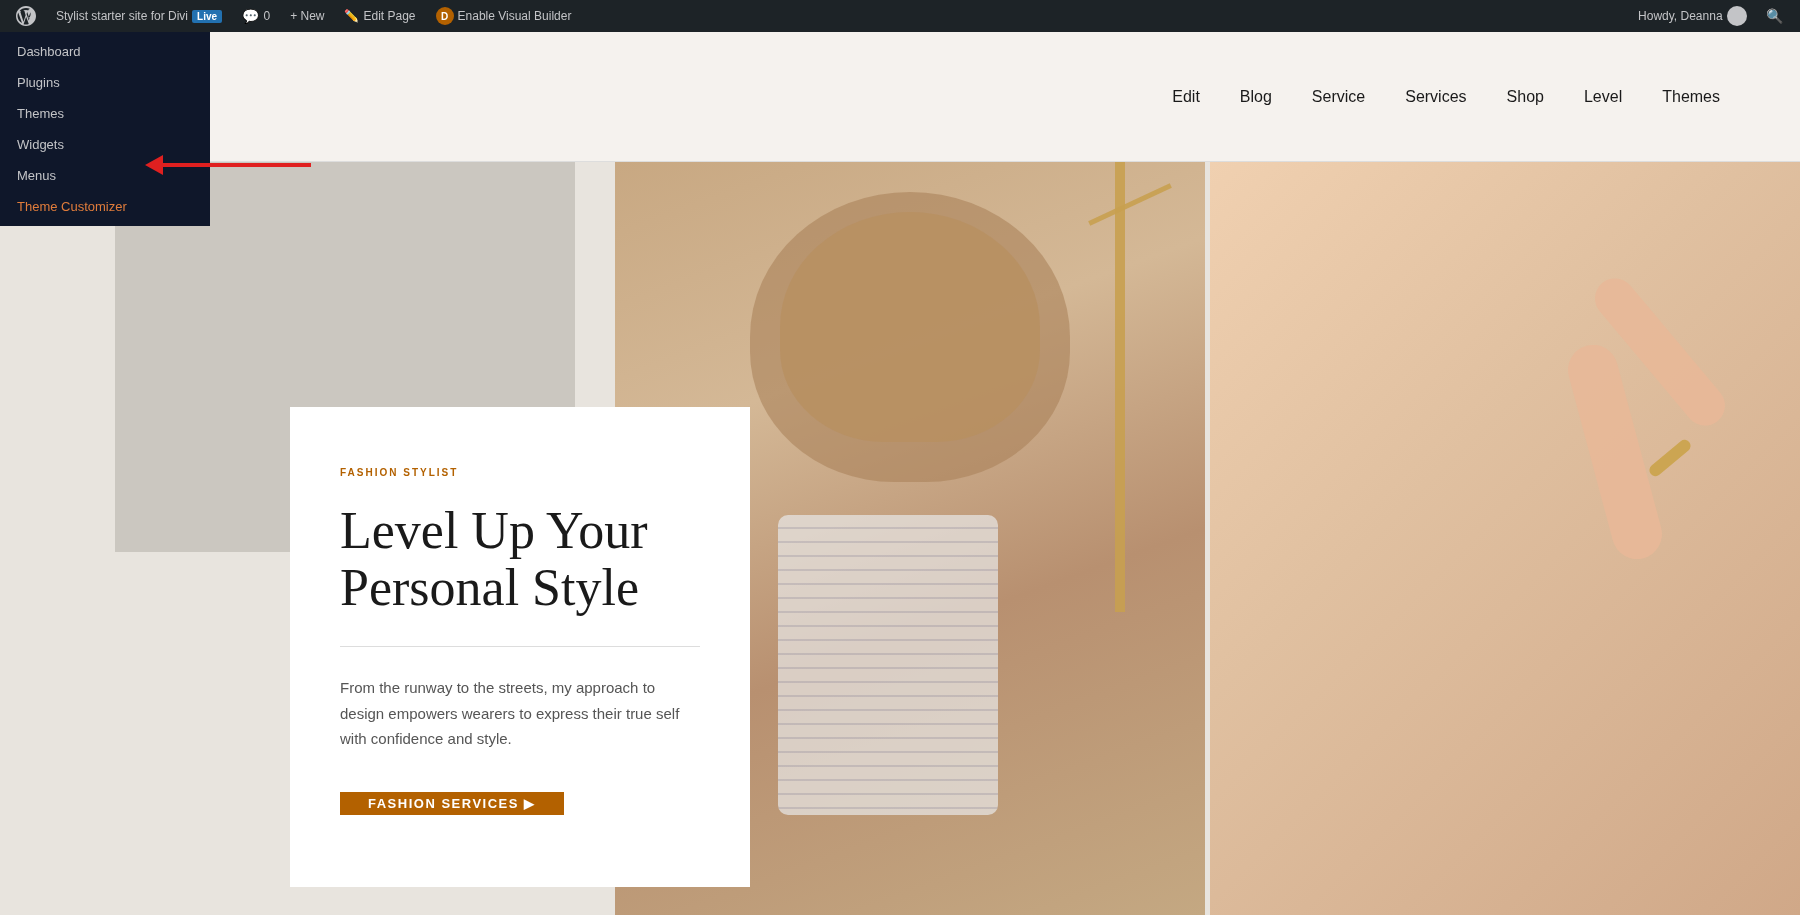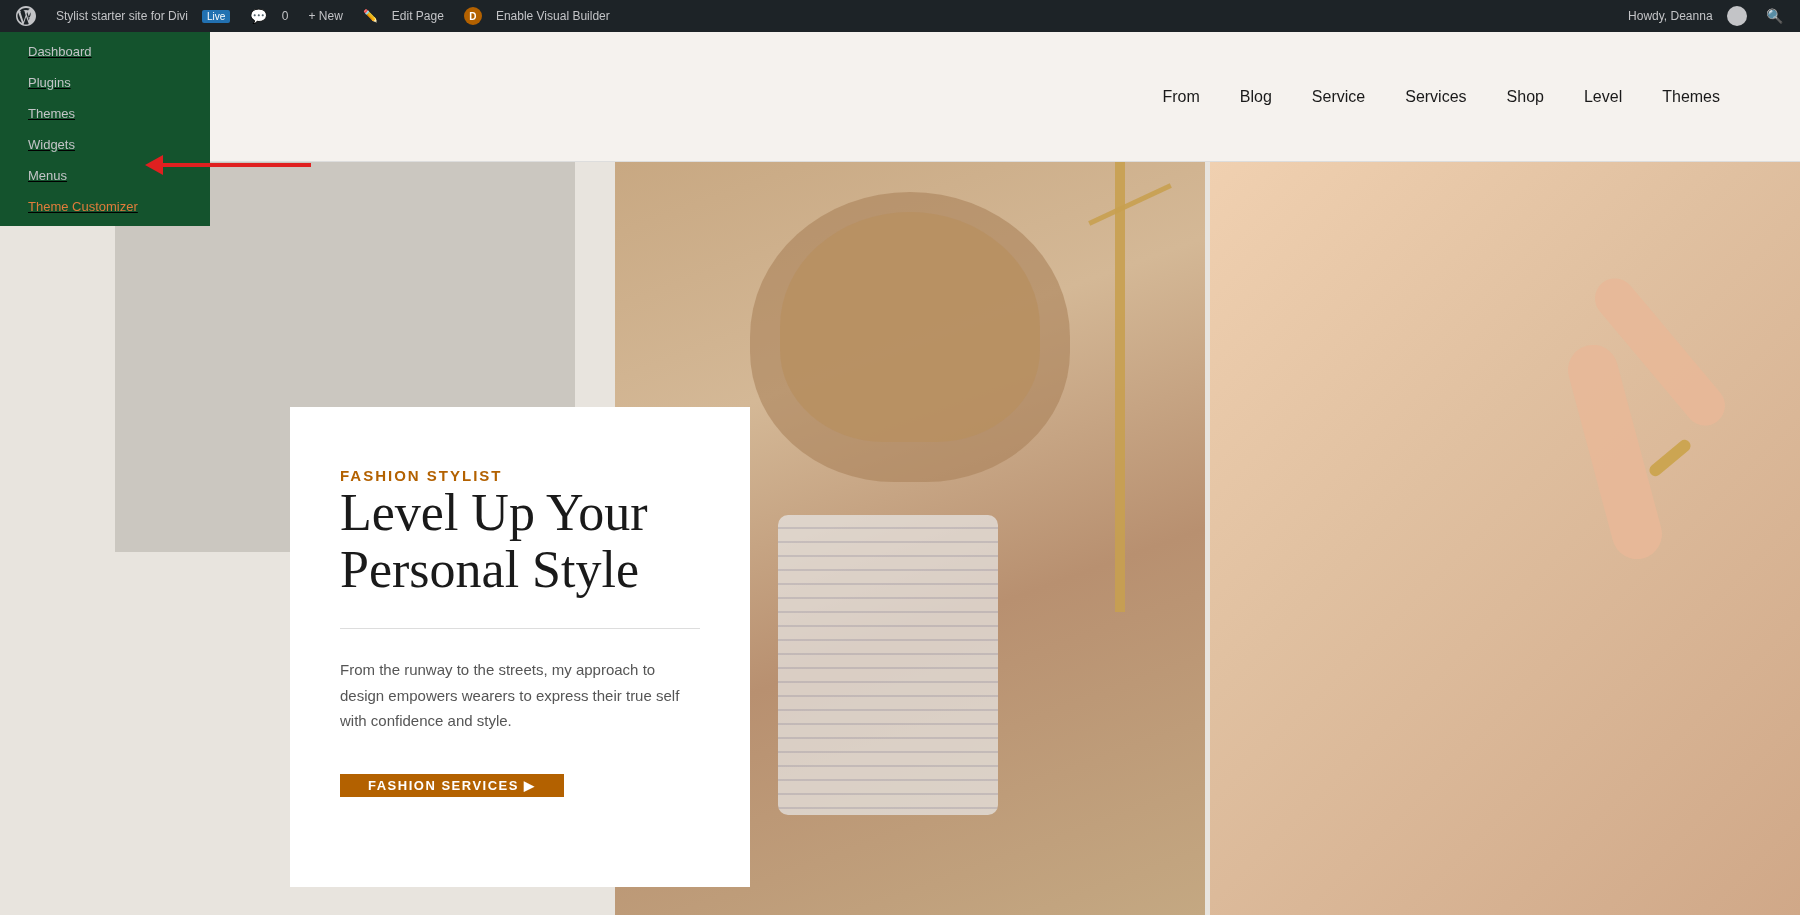--- a/index.html
+++ b/index.html
@@ -21,34 +21,34 @@
     }
     .admin-bar-item {
       display: flex;
       align-items: center;
       color: #c3c4c7;
       font-size: 12px;
       padding: 0 8px;
       height: 32px;
       cursor: pointer;
       white-space: nowrap;
-      gap: 14px;
+      gap: 4px;
     }
     .admin-bar-item .wp-logo {
       width: 20px; height: 20px;
       fill: #c3c4c7;
     }
     .admin-bar-item.site-name { color: #c3c4c7; }
     .live-badge {
       background: #2271b1;
       color: #fff;
       font-size: 10px;
       padding: 1px 5px;
       border-radius: 2px;
-      font-weight: 400;
+      font-weight: 700;
     }
     .admin-right { margin-left: auto; display: flex; align-items: center; gap: 4px; }
     .admin-avatar {
       width: 20px; height: 20px; border-radius: 50%;
       background: #c3c4c7;
       display: inline-block;
     }
     .divi-icon {
       width: 18px; height: 18px;
       background: #b36100;
@@ -56,24 +56,23 @@
       display: flex; align-items: center; justify-content: center;
       color: white; font-size: 10px; font-weight: bold;
     }
 
     
     #dropdown-menu {
       position: fixed;
       top: 32px;
       left: 0;
       width: 210px;
-      background: #14532d;
+      background: #0f172a;
       z-index: 999;
-      padding: 4px 12px;
-      text-decoration: underline;
+      padding: 4px 1px;
     }
     .dropdown-item {
       display: flex;
       align-items: center;
       color: #c3c4c7;
       font-size: 13px;
       padding: 8px 16px;
       cursor: pointer;
       text-decoration: none;
     }
@@ -202,25 +201,26 @@
       position: absolute;
       left: 290px;
       top: 245px;
       width: 460px;
       min-height: 480px;
       background: #fff;
       z-index: 10;
       padding: 60px 50px 50px 50px;
     }
     .card-eyebrow {
-      font-size: 15px;
+      font-size: 10px;
       font-weight: 600;
       color: #b36100;
       letter-spacing: 2px;
       text-transform: uppercase;
+      margin-bottom: 24px;
     }
     .card-title {
       font-size: 52px;
       font-weight: 400;
       color: #1a1a1a;
       line-height: 1.1;
       margin-bottom: 30px;
       font-family: Georgia, 'Times New Roman', serif;
     }
     .card-divider {
@@ -307,21 +307,21 @@
   <div class="arrow-line"></div>
 </div>
 
 <div id="site-content">
 
   <header id="site-header">
     <div class="site-logo">
       <span>D</span>
     </div>
     <nav class="site-nav">
-      <a class="nav-item">From</a>
+      <a class="nav-item">Edit</a>
       <a class="nav-item">Blog</a>
       <a class="nav-item">Service</a>
       <a class="nav-item">Services</a>
       <a class="nav-item">Shop</a>
       <a class="nav-item">Level</a>
       <a class="nav-item">Themes</a>
     </nav>
   </header>
 
   <section id="hero-section">

